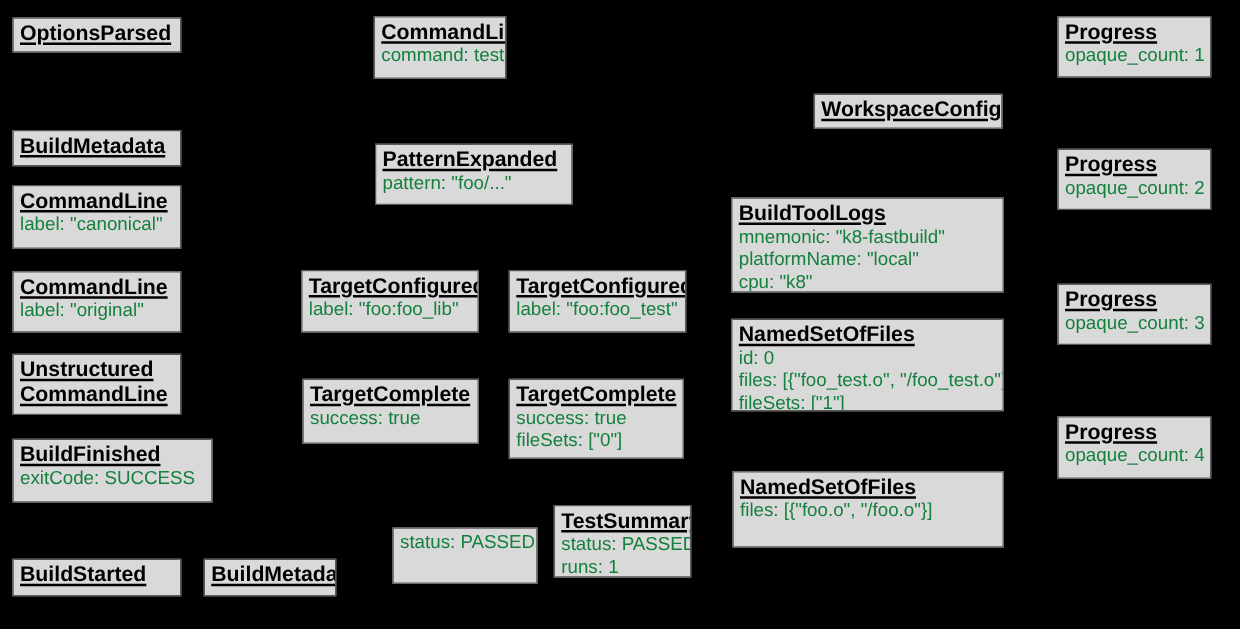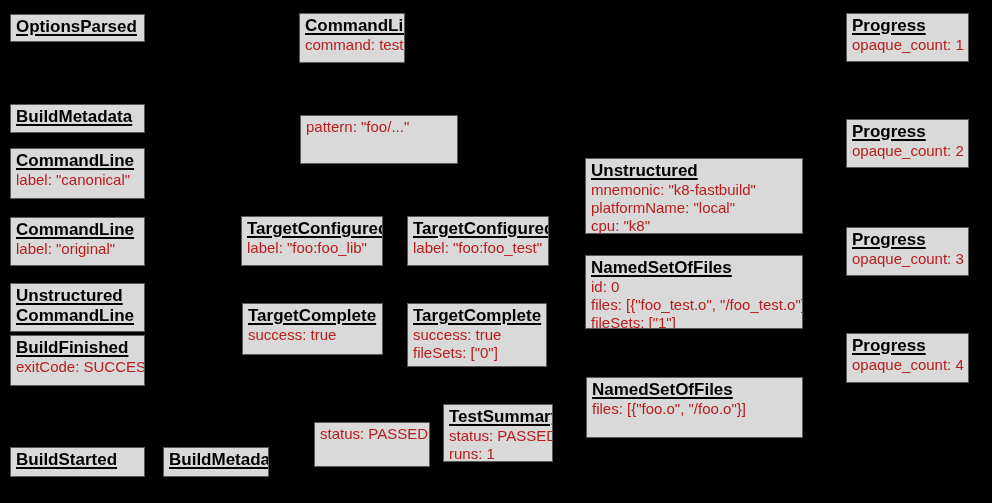--- a/index.html
+++ b/index.html
@@ -30,21 +30,21 @@
     line-height: 20px;
     text-decoration: underline;
     text-decoration-thickness: 2px;
     text-underline-offset: 2px;
     color: #000000;
   }
   .node .line {
     font-size: 15px;
     line-height: 18px;
     white-space: nowrap;
-    color: #b91c1c;
+    color: #15803d;
   }
 </style>
 </head>
 <body>
 
 <div id="canvas">
 
   <div class="node" style="left:10px;top:14px;width:135px;height:28px">
     <div class="t">OptionsParsed</div>
   </div>
@@ -61,39 +61,40 @@
 
   <div class="node" style="left:10px;top:217px;width:135px;height:49px">
     <div class="t">CommandLine</div>
     <div class="line">label: "original"</div>
   </div>
 
   <div class="node" style="left:10px;top:283px;width:135px;height:49px">
     <div class="t">Unstructured CommandLine</div>
   </div>
 
-  <div class="node" style="left:10px;top:335px;width:135px;height:51px">
+  <div class="node" style="left:10px;top:351px;width:160px;height:51px">
     <div class="t">BuildFinished</div>
     <div class="line">exitCode: SUCCESS</div>
   </div>
 
   <div class="node" style="left:10px;top:447px;width:135px;height:30px">
     <div class="t">BuildStarted</div>
   </div>
 
   <div class="node" style="left:163px;top:447px;width:106px;height:30px">
     <div class="t">BuildMetadata</div>
   </div>
 
   <div class="node" style="left:299px;top:13px;width:106px;height:50px">
     <div class="t">CommandLine</div>
     <div class="line">command: test</div>
   </div>
 
   <div class="node" style="left:300px;top:115px;width:158px;height:49px">
+    <div class="t">PatternExpanded</div>
     <div class="line">pattern: "foo/..."</div>
   </div>
 
   <div class="node" style="left:241px;top:216px;width:142px;height:50px">
     <div class="t">TargetConfigured</div>
     <div class="line">label: "foo:foo_lib"</div>
   </div>
 
   <div class="node" style="left:407px;top:216px;width:142px;height:50px">
     <div class="t">TargetConfigured</div>
@@ -114,23 +115,26 @@
   <div class="node" style="left:314px;top:422px;width:116px;height:45px">
     <div class="line">status: PASSED</div>
   </div>
 
   <div class="node" style="left:443px;top:404px;width:110px;height:58px">
     <div class="t">TestSummary</div>
     <div class="line">status: PASSED</div>
     <div class="line">runs: 1</div>
   </div>
 
+  <div class="node" style="left:651px;top:75px;width:151px;height:28px">
+    <div class="t">WorkspaceConfig</div>
+  </div>
 
   <div class="node" style="left:585px;top:158px;width:218px;height:76px">
-    <div class="t">Unstructured</div>
+    <div class="t">BuildToolLogs</div>
     <div class="line">mnemonic: "k8-fastbuild"</div>
     <div class="line">platformName: "local"</div>
     <div class="line">cpu: "k8"</div>
   </div>
 
   <div class="node" style="left:585px;top:255px;width:218px;height:74px">
     <div class="t">NamedSetOfFiles</div>
     <div class="line">id: 0</div>
     <div class="line">files: [{"foo_test.o", "/foo_test.o"}]</div>
     <div class="line">fileSets: ["1"]</div>

